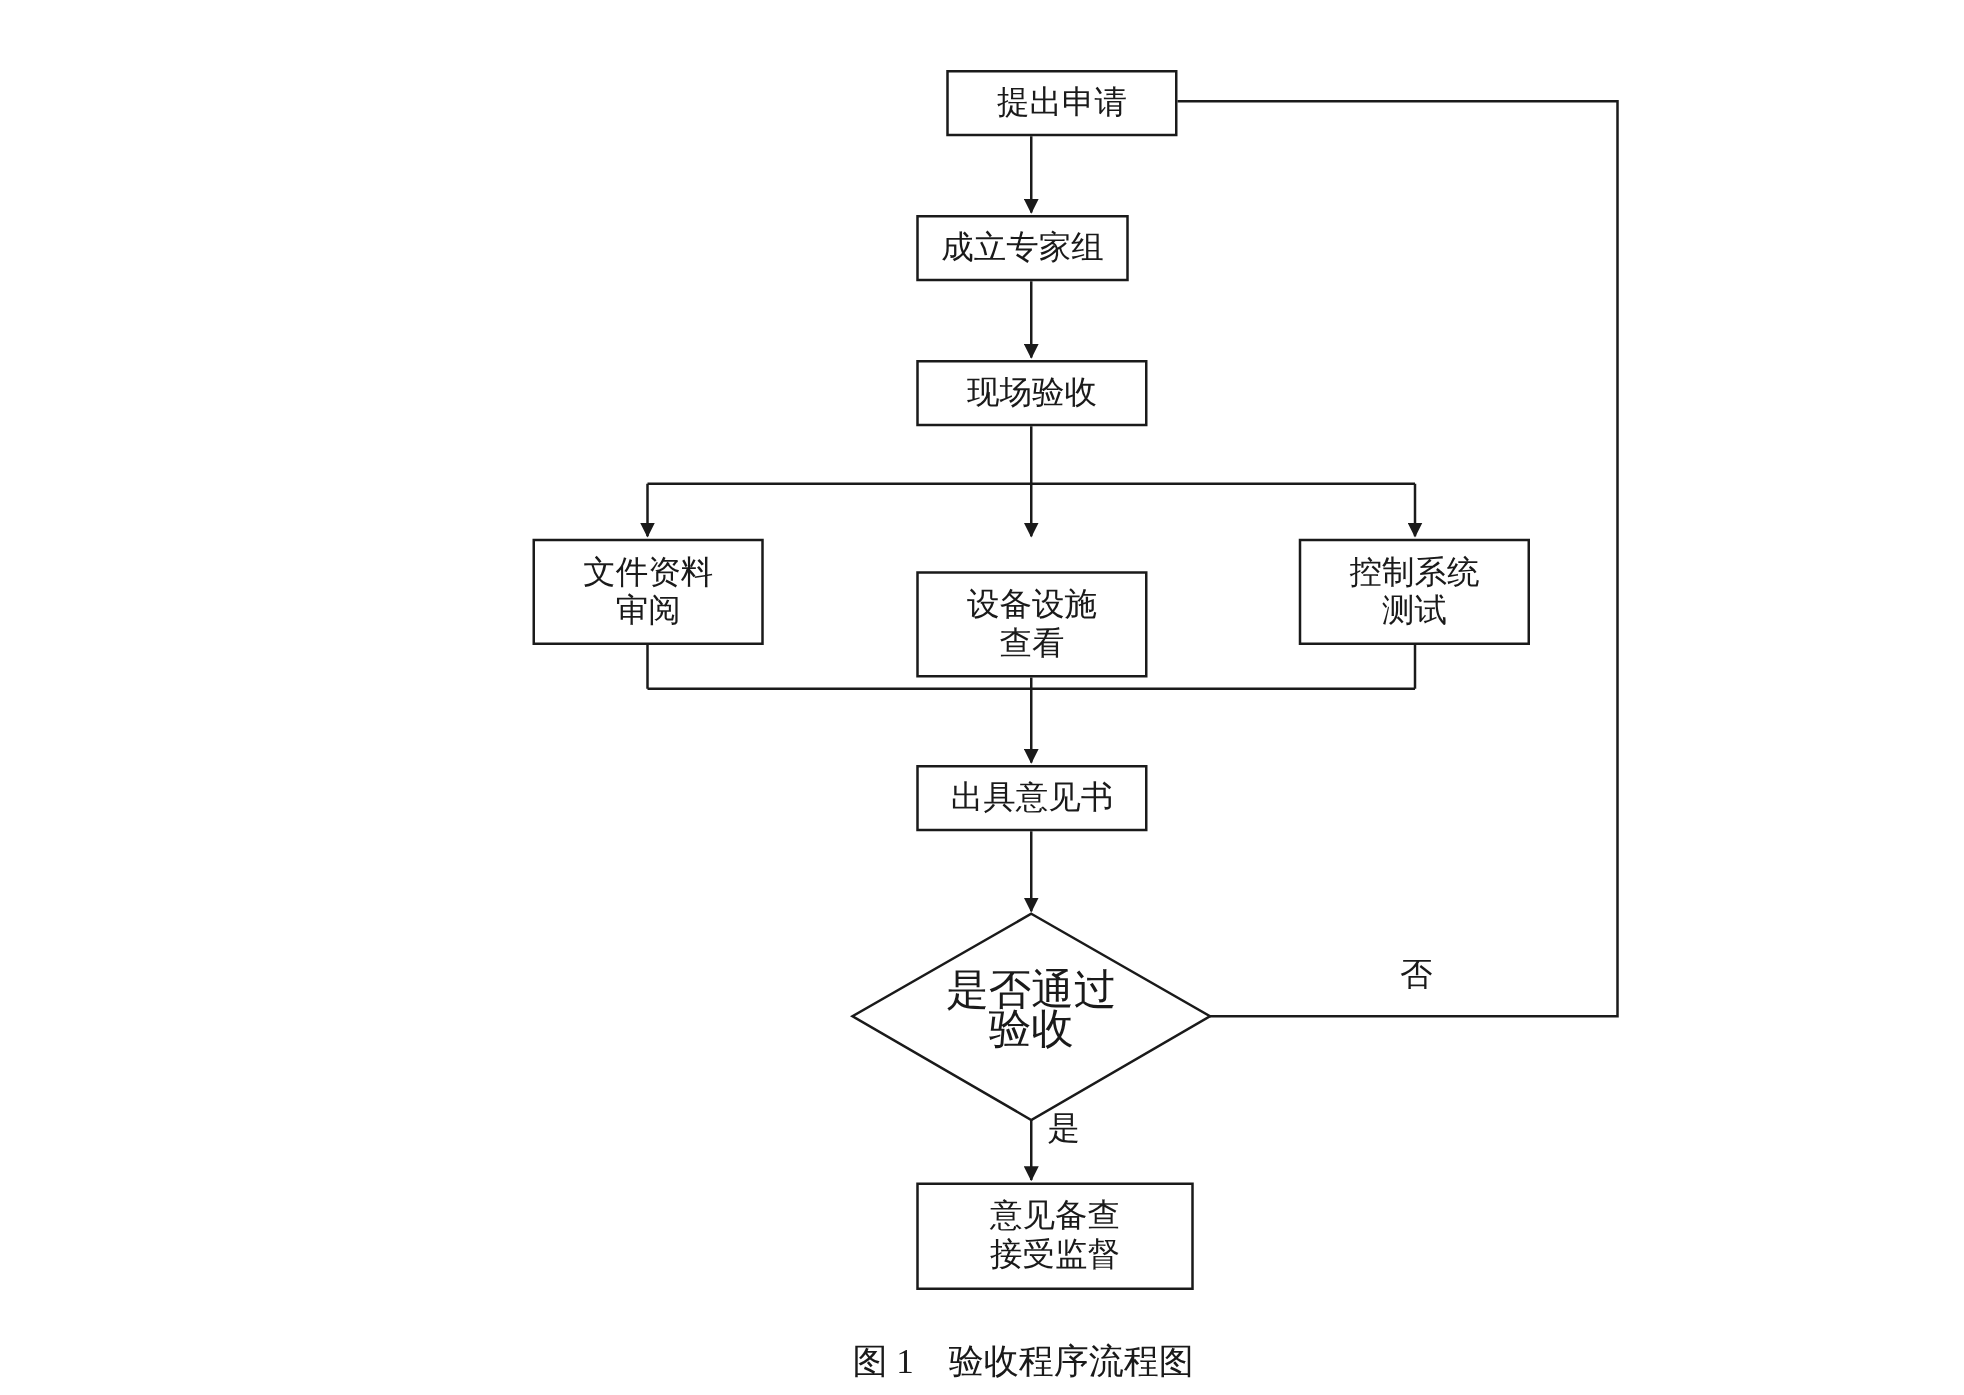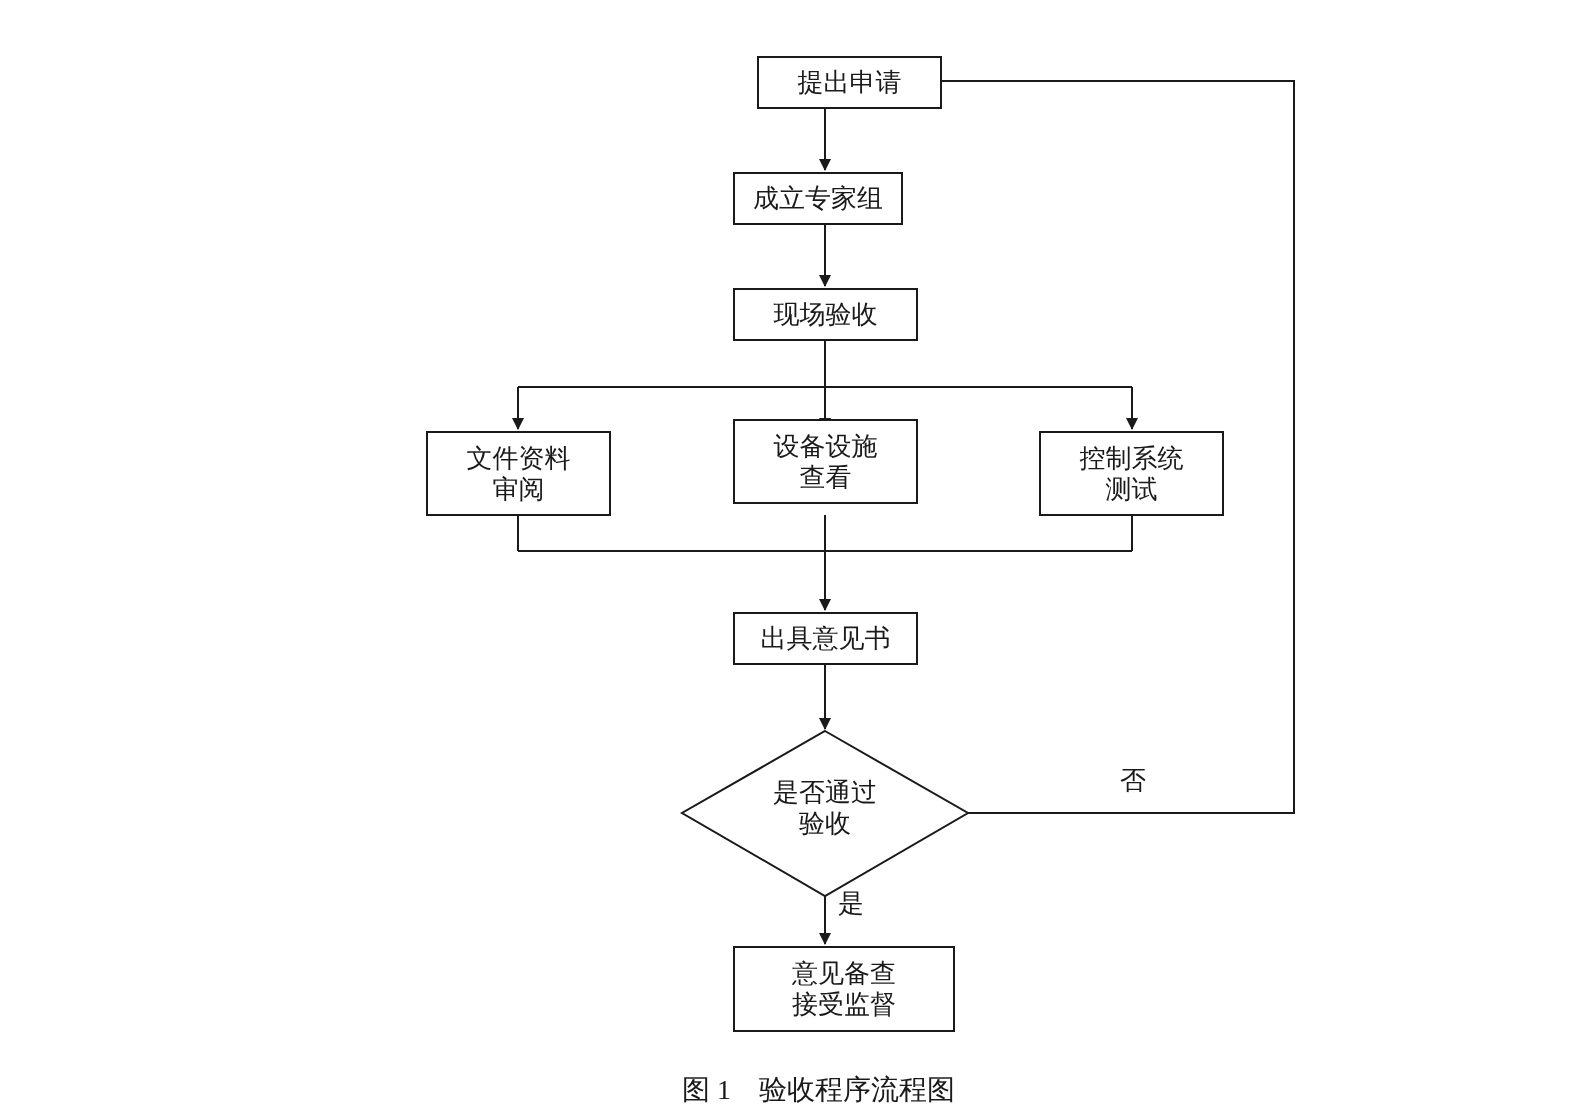--- a/index.html
+++ b/index.html
@@ -3,21 +3,21 @@
 <meta charset="utf-8">
 <style>
   html, body { margin:0; padding:0; background:#ffffff; }
   body { width:1571px; height:1116px; position:relative; overflow:hidden;
          font-family: "DejaVu Serif", "Liberation Serif", serif; color:#1a1a1a; }
   svg.diagram { position:absolute; left:0; top:0; }
   .node { position:absolute; box-sizing:border-box; border:2px solid #1a1a1a; background:#fff;
           display:flex; flex-direction:column; align-items:center; justify-content:center;
           font-size:26px; line-height:31px; text-align:center; }
   .dlabel { position:absolute; display:flex; flex-direction:column; align-items:center;
-            justify-content:center; font-size:26px; line-height:31px; text-align:center; }
+            justify-content:center; font-size:34px; line-height:31px; text-align:center; }
   .edge-label { position:absolute; font-size:26px; line-height:30px; }
   .caption { position:absolute; left:682px; top:1072px; font-size:28px; line-height:36px;
              font-family: Liberation Serif, serif; white-space:pre; }
 </style>
 </head>
 <body>
 
 <svg class="diagram" width="1571" height="1116">
   <defs>
     <marker id="arr" markerWidth="12" markerHeight="12" refX="11" refY="6" orient="auto" markerUnits="userSpaceOnUse">
@@ -49,21 +49,21 @@
 <div class="node" style="left:733px;top:172px;width:170px;height:53px;">
   <span>成立专家组</span>
 </div>
 <div class="node" style="left:733px;top:288px;width:185px;height:53px;">
   <span>现场验收</span>
 </div>
 <div class="node" style="left:426px;top:431px;width:185px;height:85px;">
   <span>文件资料</span>
   <span>审阅</span>
 </div>
-<div class="node" style="left:733px;top:419px;width:185px;height:85px;">
+<div class="node" style="left:733px;top:457px;width:185px;height:85px;">
   <span>设备设施</span>
   <span>查看</span>
 </div>
 <div class="node" style="left:1039px;top:431px;width:185px;height:85px;">
   <span>控制系统</span>
   <span>测试</span>
 </div>
 <div class="node" style="left:733px;top:612px;width:185px;height:53px;text-align:center;">
   <span>出具意见书</span>
 </div>

